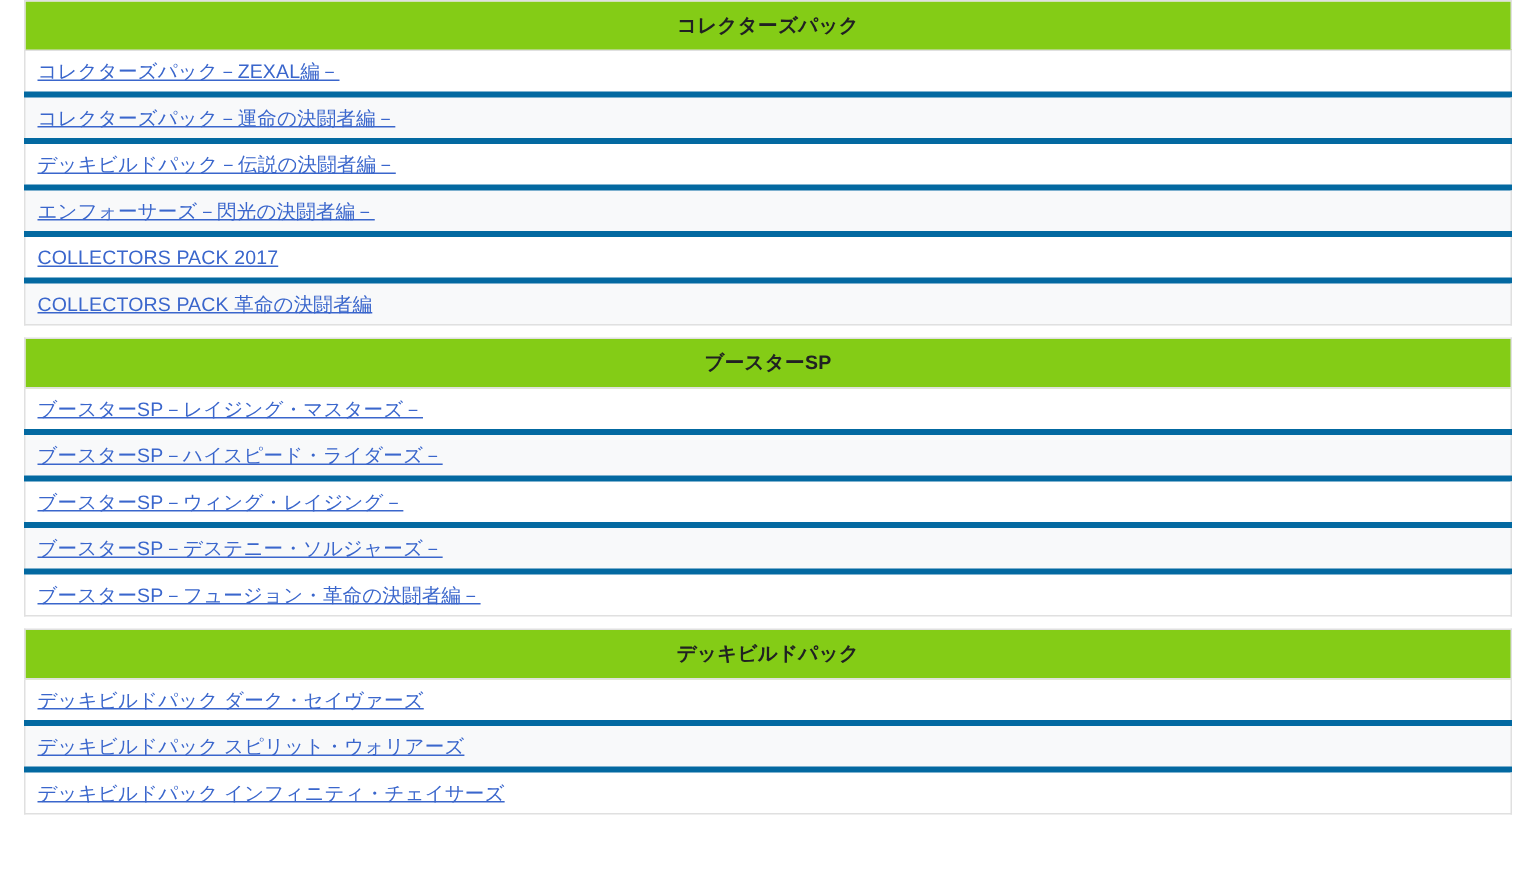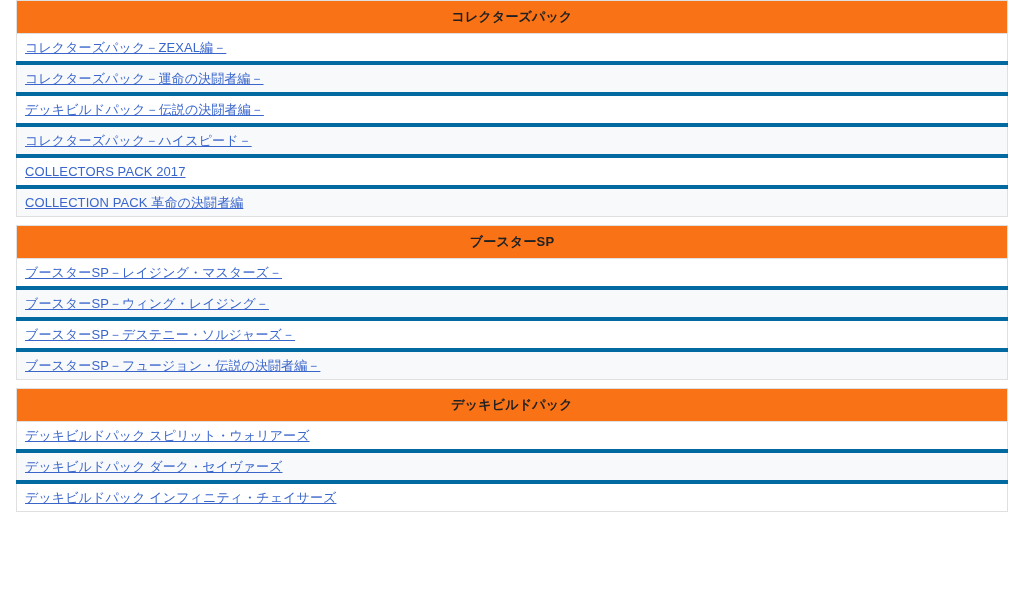--- a/index.html
+++ b/index.html
@@ -26,21 +26,21 @@
     width: 992px;
     border-collapse: collapse;
     border-spacing: 0;
     table-layout: fixed;
     margin: 0 0 8px 0;
     border: 1px solid #e0e0e0;
     background: #ffffff;
   }
 
   .pack-table thead th {
-    background: #f97316;
+    background: #84cc16;
     border-bottom: 1px solid #e0e0e0;
     font-size: 13px;
     font-weight: bold;
     color: #202122;
     text-align: center;
     height: 32px;
     line-height: 32px;
     padding: 0 8px;
     box-sizing: border-box;
     letter-spacing: 0.2px;
@@ -95,63 +95,66 @@
           <tr>
             <td><a class="pack-link" href="#">コレクターズパック－ZEXAL編－</a></td>
           </tr>
           <tr>
             <td><a class="pack-link" href="#">コレクターズパック－運命の決闘者編－</a></td>
           </tr>
           <tr>
             <td><a class="pack-link" href="#">デッキビルドパック－伝説の決闘者編－</a></td>
           </tr>
           <tr>
-            <td><a class="pack-link" href="#">コレクターズパック－ハイスピード－</a></td>
+            <td><a class="pack-link" href="#">エンフォーサーズ－閃光の決闘者編－</a></td>
           </tr>
           <tr>
             <td><a class="pack-link" href="#">COLLECTORS PACK 2017</a></td>
           </tr>
           <tr>
-            <td><a class="pack-link" href="#">COLLECTION PACK 革命の決闘者編</a></td>
+            <td><a class="pack-link" href="#">COLLECTORS PACK 革命の決闘者編</a></td>
           </tr>
         </tbody>
       </table>
       <table class="pack-table">
         <thead>
           <tr>
             <th>ブースターSP</th>
           </tr>
         </thead>
         <tbody>
           <tr>
             <td><a class="pack-link" href="#">ブースターSP－レイジング・マスターズ－</a></td>
           </tr>
           <tr>
+            <td><a class="pack-link" href="#">ブースターSP－ハイスピード・ライダーズ－</a></td>
+          </tr>
+          <tr>
             <td><a class="pack-link" href="#">ブースターSP－ウィング・レイジング－</a></td>
           </tr>
           <tr>
             <td><a class="pack-link" href="#">ブースターSP－デステニー・ソルジャーズ－</a></td>
           </tr>
           <tr>
-            <td><a class="pack-link" href="#">ブースターSP－フュージョン・伝説の決闘者編－</a></td>
+            <td><a class="pack-link" href="#">ブースターSP－フュージョン・革命の決闘者編－</a></td>
           </tr>
         </tbody>
       </table>
       <table class="pack-table">
         <thead>
           <tr>
             <th>デッキビルドパック</th>
           </tr>
         </thead>
         <tbody>
           <tr>
-            <td><a class="pack-link" href="#">デッキビルドパック スピリット・ウォリアーズ</a></td>
+            <td><a class="pack-link" href="#">デッキビルドパック ダーク・セイヴァーズ</a></td>
           </tr>
           <tr>
-            <td><a class="pack-link" href="#">デッキビルドパック ダーク・セイヴァーズ</a></td>
+            <td><a class="pack-link" href="#">デッキビルドパック スピリット・ウォリアーズ</a></td>
           </tr>
           <tr>
             <td><a class="pack-link" href="#">デッキビルドパック インフィニティ・チェイサーズ</a></td>
           </tr>
         </tbody>
       </table>
     </div>
 
 </div>
 

